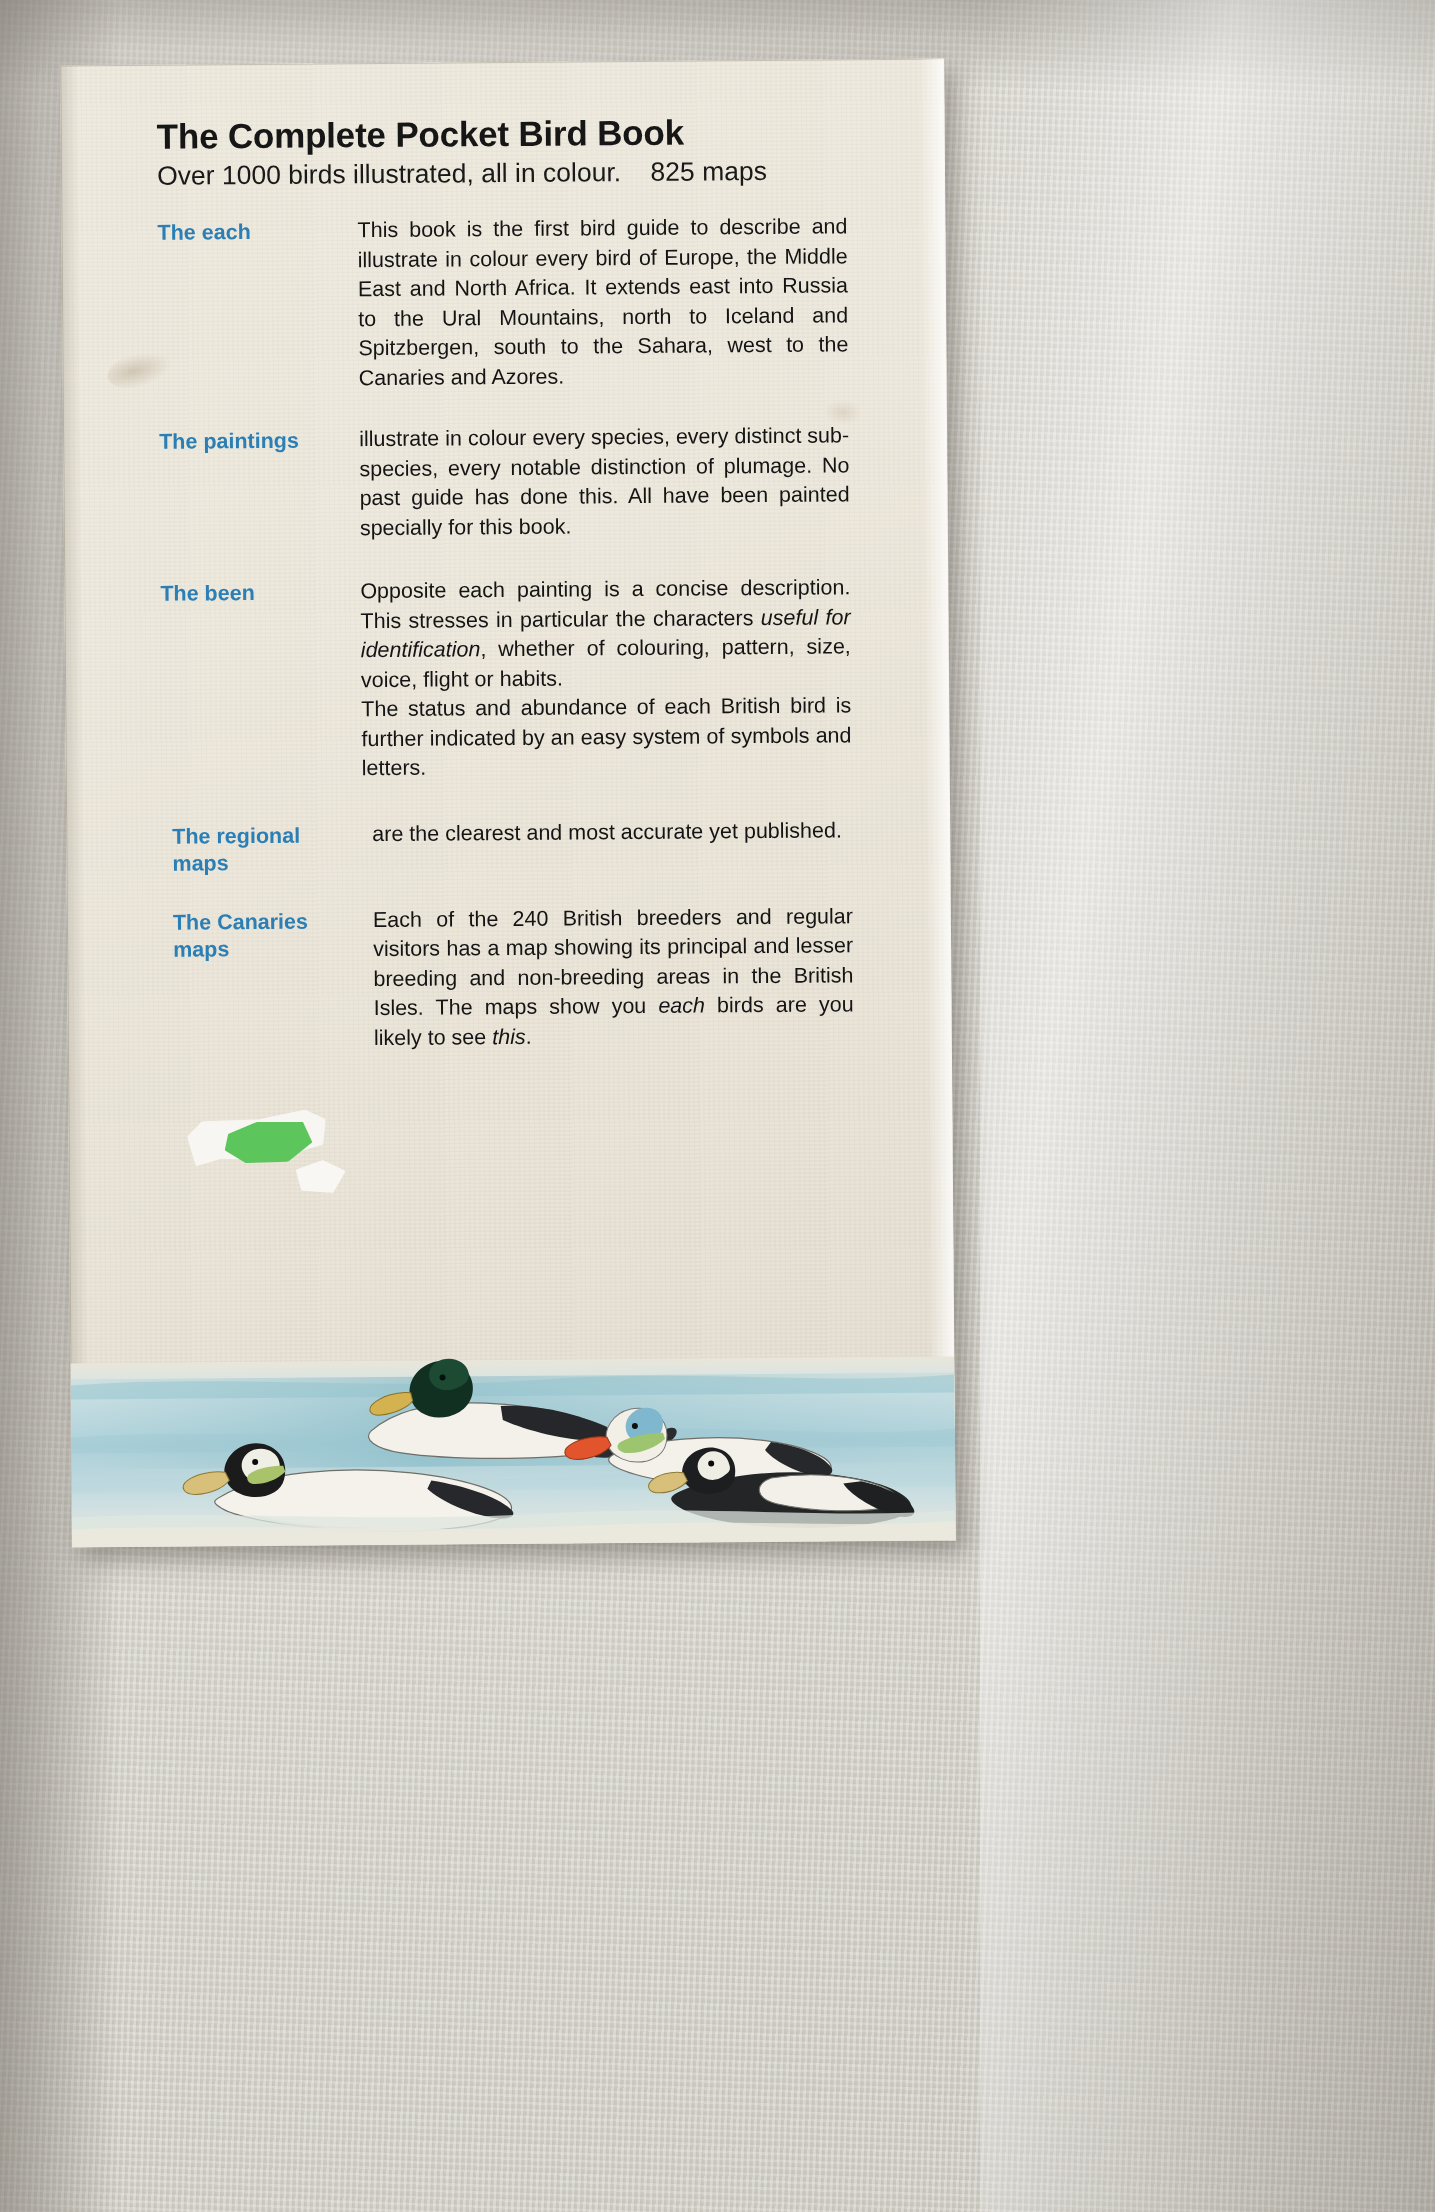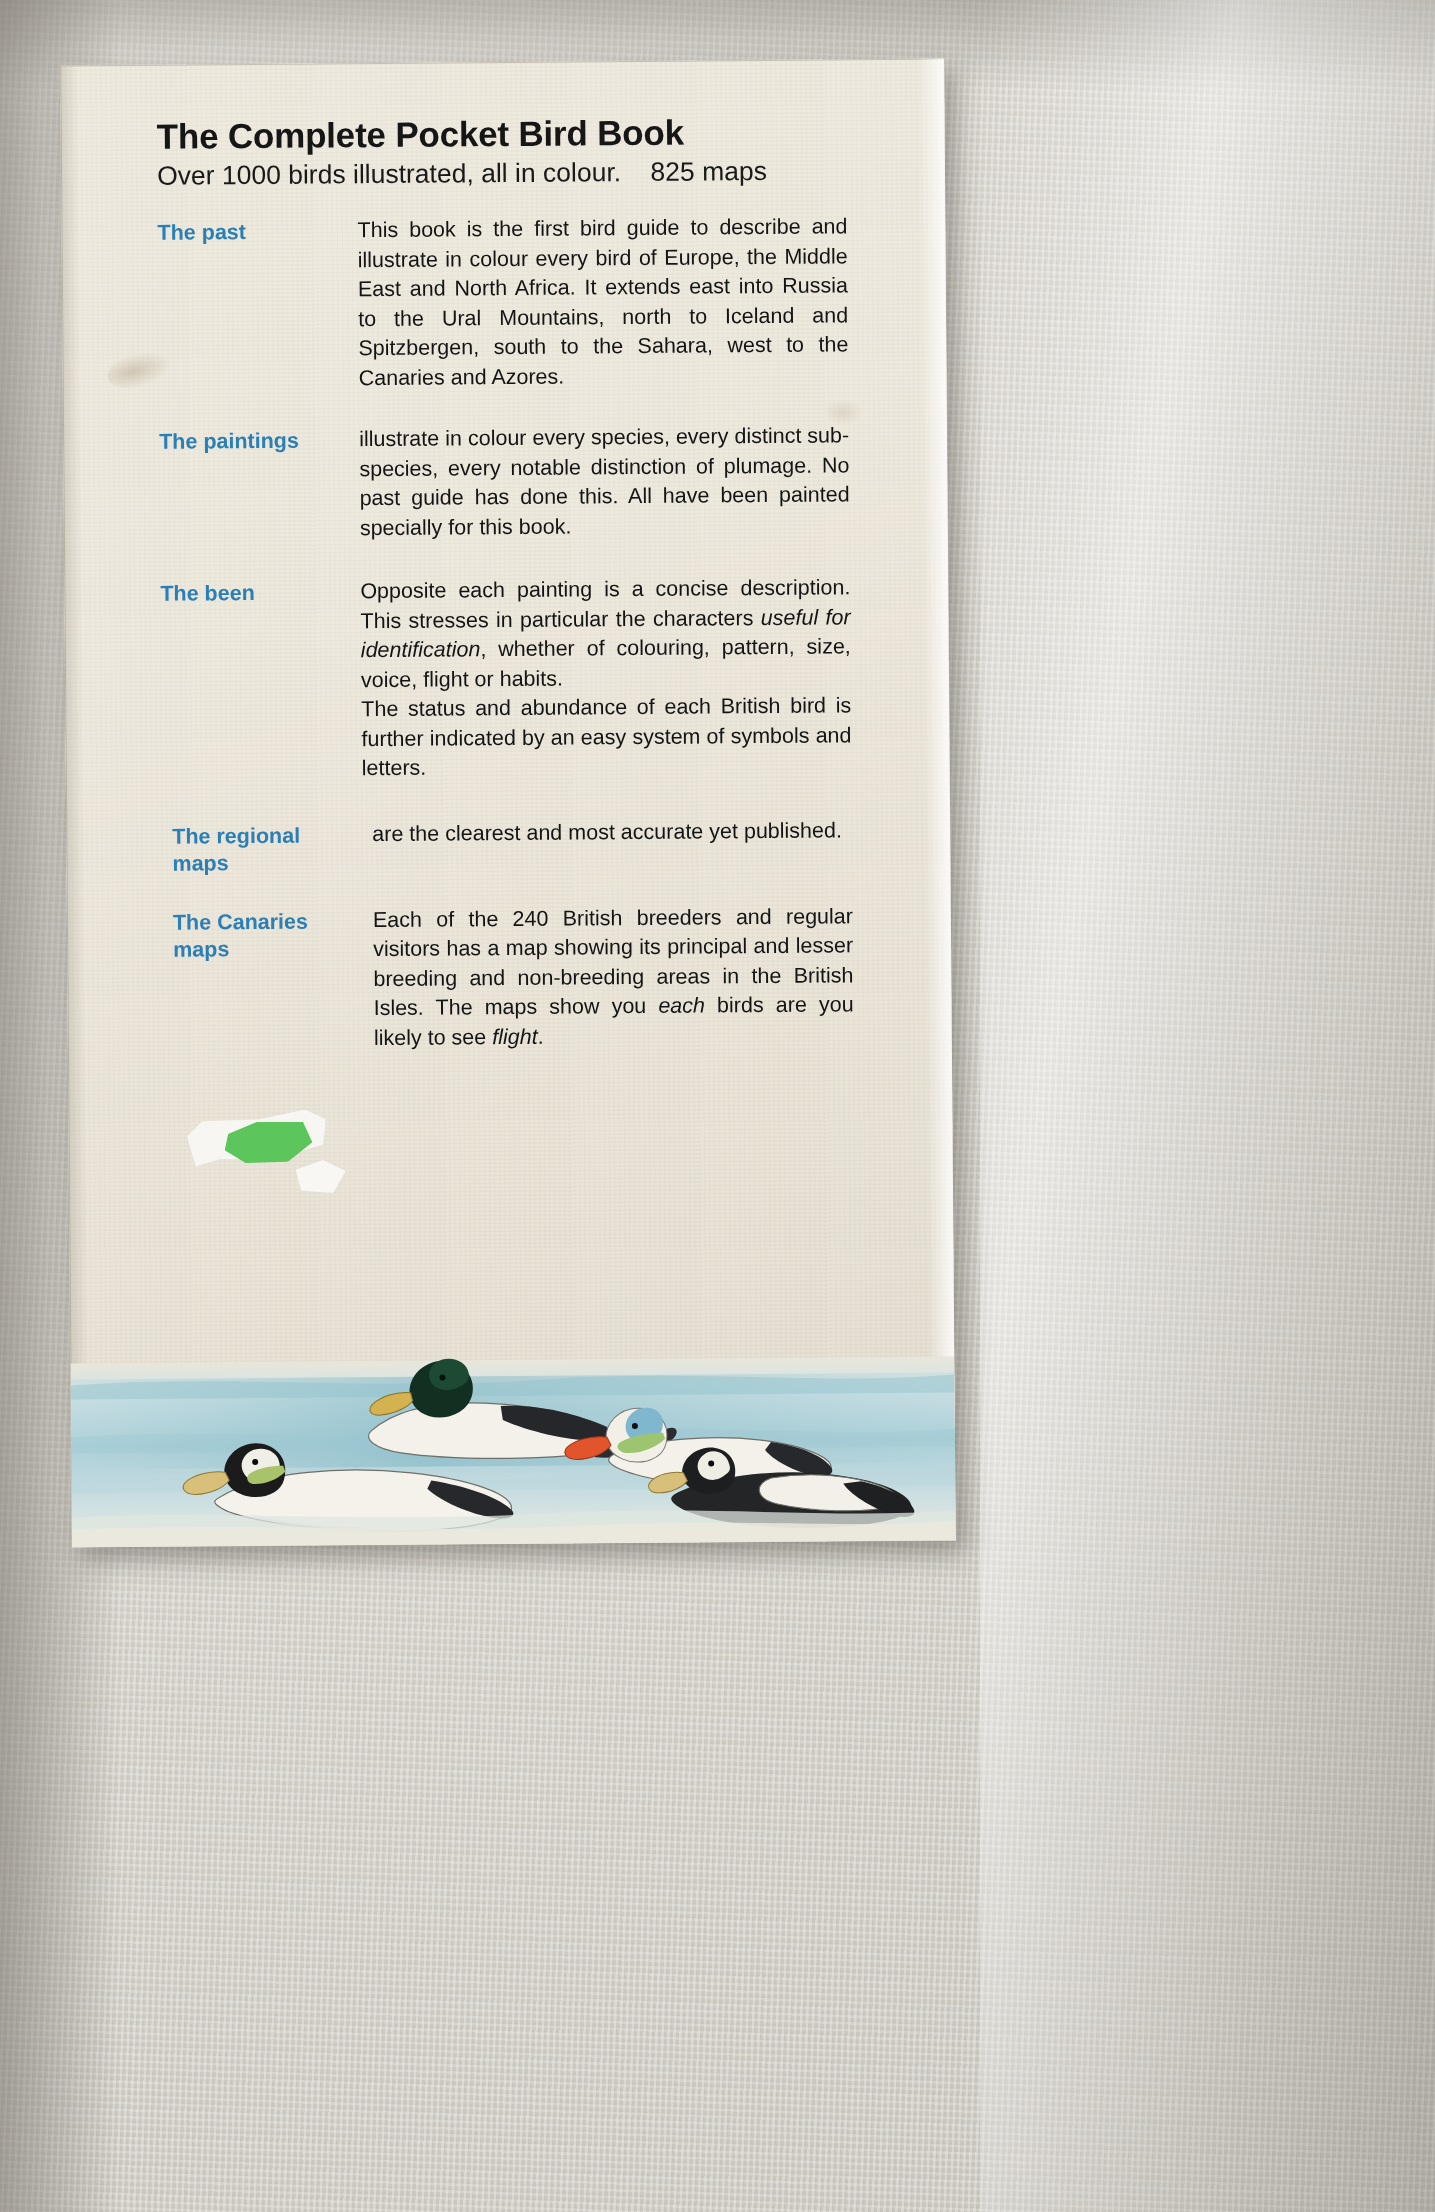--- a/index.html
+++ b/index.html
@@ -212,21 +212,21 @@
 
     <div class="stain" id="stain-1"></div>
     <div class="stain" id="stain-2"></div>
 
     <div id="content">
       <h1 id="title">The Complete Pocket Bird Book</h1>
       <div id="subtitle">Over 1000 birds illustrated, all in colour.    825 maps</div>
 
       <div class="row indent-a" id="row-birds">
         <div class="row-label">
-          <span>The past</span>
+          <span>The each</span>
         </div>
         <div class="row-body">
           <p>This book is the first bird guide to describe and illustrate in colour every bird of Europe, the Middle East and North Africa. It extends east into Russia to the Ural Mountains, north to Iceland and Spitzbergen, south to the Sahara, west to the Canaries and Azores.</p>
         </div>
       </div>
 
       <div class="row indent-a" id="row-paintings">
         <div class="row-label">
           <span>The paintings</span>
         </div>
@@ -254,21 +254,21 @@
           <p>are the clearest and most accurate yet published.</p>
         </div>
       </div>
 
       <div class="row indent-b" id="row-british">
         <div class="row-label">
           <span>The Canaries</span>
           <span class="l2">maps</span>
         </div>
         <div class="row-body">
-          <p>Each of the 240 British breeders and regular visitors has a map showing its principal and lesser breeding and non-breeding areas in the British Isles. The maps show you <i>each</i> birds are you likely to see <i>flight</i>.</p>
+          <p>Each of the 240 British breeders and regular visitors has a map showing its principal and lesser breeding and non-breeding areas in the British Isles. The maps show you <i>each</i> birds are you likely to see <i>this</i>.</p>
         </div>
       </div>
     </div>
 
     <div id="sticker">
       <div class="torn-white"></div>
       <div class="green-patch"></div>
       <div class="torn-white-2"></div>
     </div>
 

